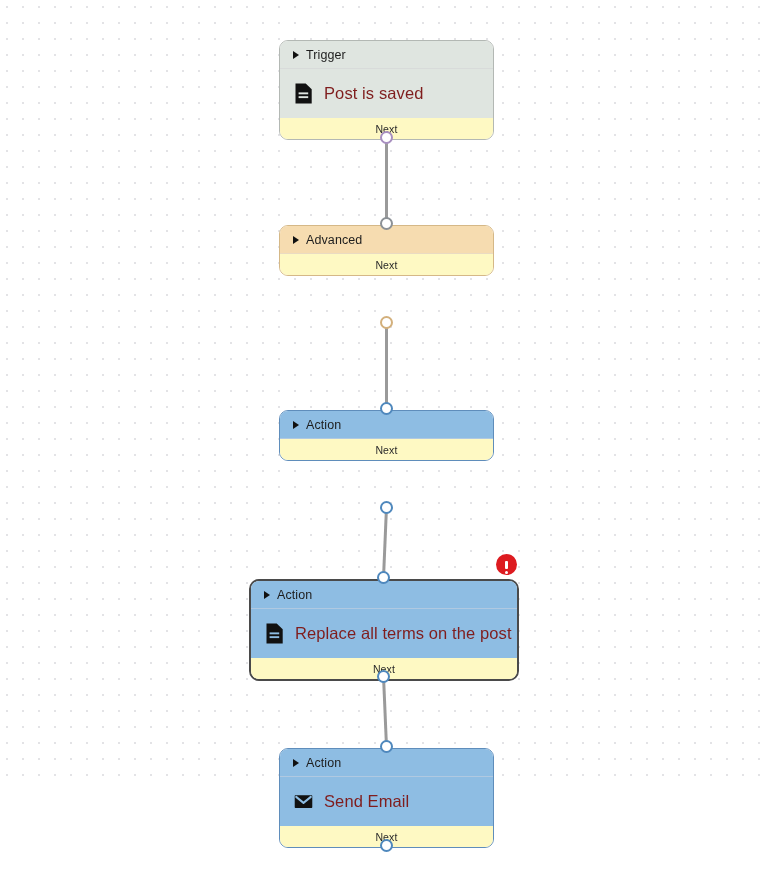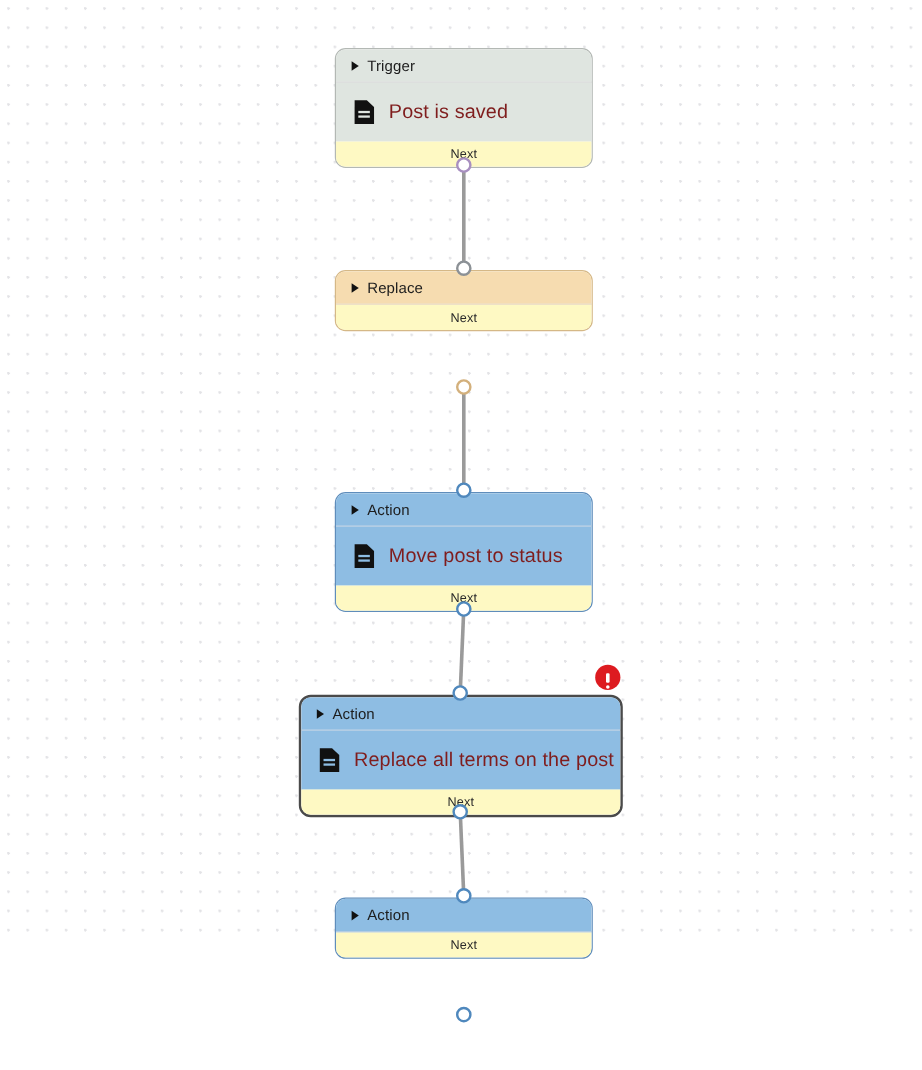--- a/index.html
+++ b/index.html
@@ -197,42 +197,34 @@
       <span class="node-title">Post is saved</span>
     </div>
     <div class="node-footer">Next</div>
   </div>
   <div class="port p-violet" style="left:380px; top:131px;"></div>
 
   <div class="port p-gray" style="left:380px; top:217px;"></div>
   <div class="node v-advanced" style="left:279px; top:225px; width:215px;">
     <div class="node-header">
       <span class="caret"></span>
-      <span>Replace</span>
+      <span>Advanced</span>
     </div>
     <div class="node-divider"></div>
     <div class="node-footer">Next</div>
   </div>
   <div class="port p-amber" style="left:380px; top:316px;"></div>
 
   <div class="port p-blue" style="left:380px; top:402px;"></div>
   <div class="node v-action" style="left:279px; top:410px; width:215px;">
     <div class="node-header">
       <span class="caret"></span>
       <span>Action</span>
     </div>
     <div class="node-divider"></div>
-    <div class="node-body">
-      <svg class="icon" viewBox="0 0 19 21">
-        <path d="M1.5 0.6 h10.2 l6 5.6 v14.2 h-16.2 z" fill="#111111"></path>
-        <rect x="4.6" y="9.4" width="9.6" height="1.9" fill="#8ebde3"></rect>
-        <rect x="4.6" y="13.2" width="9.6" height="1.9" fill="#8ebde3"></rect>
-      </svg>
-      <span class="node-title">Move post to status</span>
-    </div>
     <div class="node-footer">Next</div>
   </div>
   <div class="port p-blue" style="left:380px; top:501px;"></div>
 
   <div class="error-badge" style="left:496px; top:554px;">
     <span class="bang"></span>
   </div>
   <div class="port p-blue" style="left:377px; top:571px;"></div>
   <div class="node v-action selected" style="left:249px; top:579px; width:270px;">
     <div class="node-header">
@@ -252,17 +244,24 @@
   </div>
   <div class="port p-blue" style="left:377px; top:670px;"></div>
 
   <div class="port p-blue" style="left:380px; top:740px;"></div>
   <div class="node v-action" style="left:279px; top:748px; width:215px;">
     <div class="node-header">
       <span class="caret"></span>
       <span>Action</span>
     </div>
     <div class="node-divider"></div>
+    <div class="node-body">
+      <svg class="icon" viewBox="0 0 21 17">
+        <rect x="0.8" y="1.6" width="19.4" height="14" rx="0.8" fill="#111111"></rect>
+        <path d="M2.4 3.4 L10.5 10 L18.6 3.4" fill="none" stroke="#8ebde3" stroke-width="2.2" stroke-linecap="round" stroke-linejoin="round"></path>
+      </svg>
+      <span class="node-title">Send Email</span>
+    </div>
     <div class="node-footer">Next</div>
   </div>
   <div class="port p-blue" style="left:380px; top:839px;"></div>
 
 </div>
 
 </body></html>

